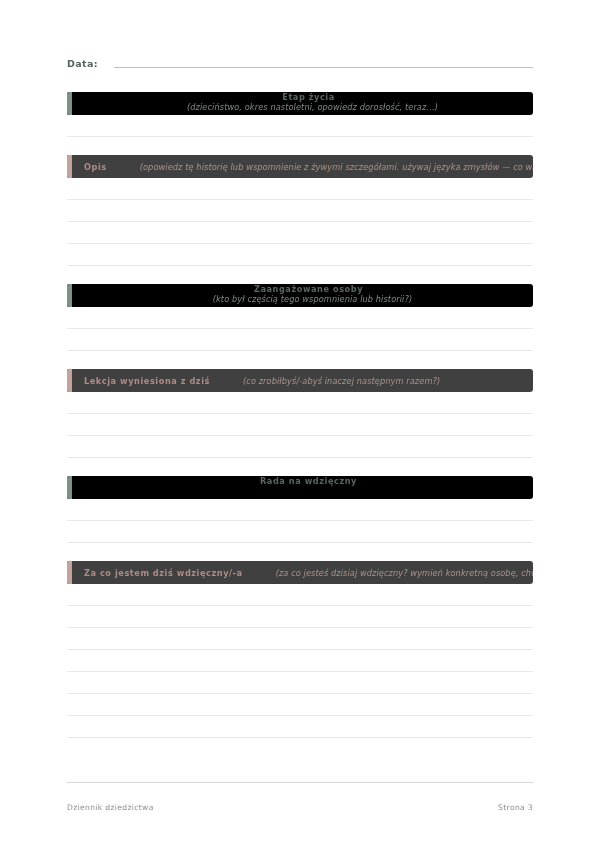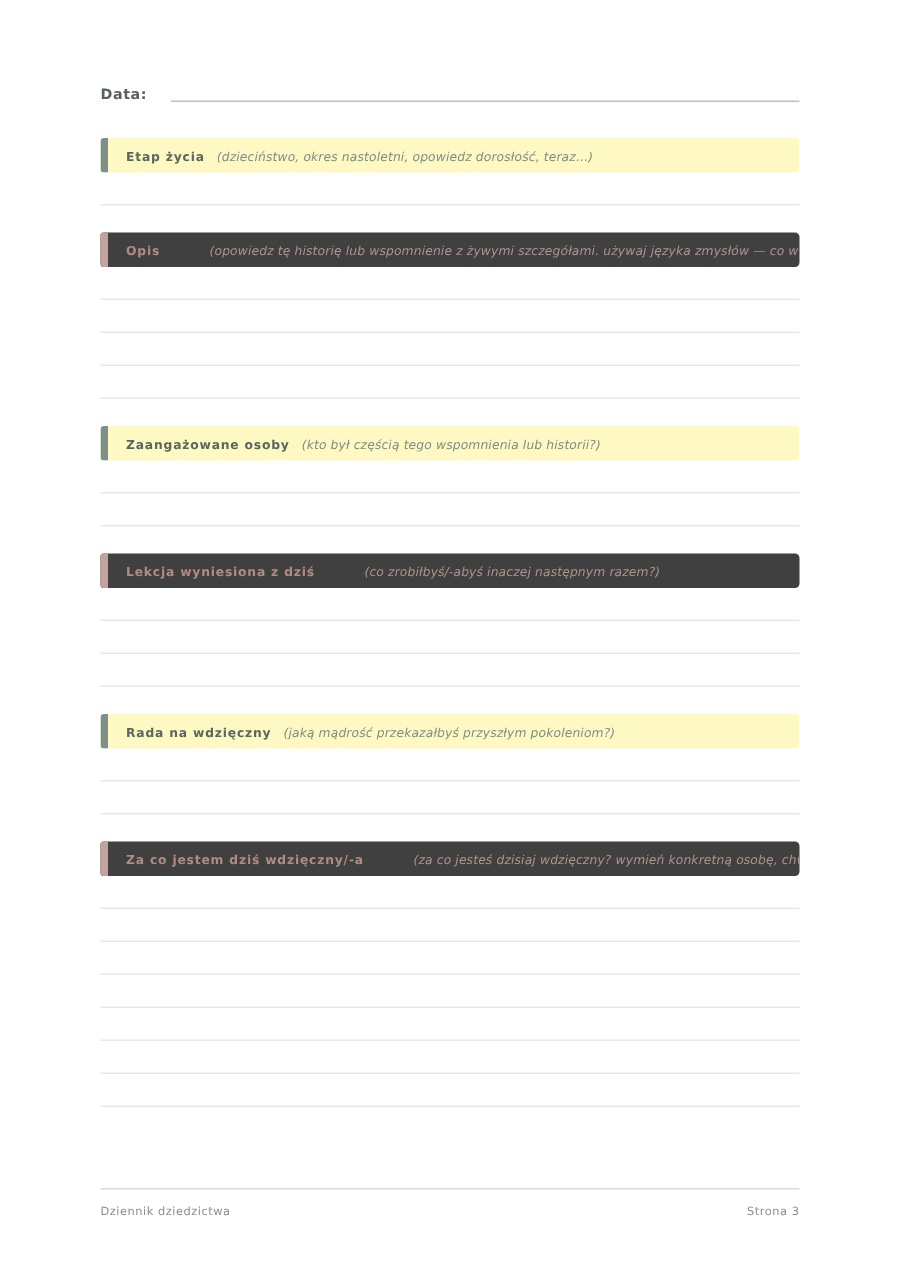--- a/index.html
+++ b/index.html
@@ -82,21 +82,21 @@
   .section-hint {
     font-size: 8.2px;
     font-style: italic;
     letter-spacing: 0.1px;
     margin-left: 8px;
     white-space: nowrap;
     overflow: hidden;
   }
 
   
-  .theme-green .section-header { background: #fef9c3; }
+  .theme-green .section-header { background: #000000; flex-direction: column; }
   .theme-green .accent { background: #7f9087; }
   .theme-green .section-title { color: #59675f; }
   .theme-green .section-hint { color: #7e8d86; }
 
   
   .theme-pink .section-header { background: #404040; gap: 25px; }
   .theme-pink .accent { background: #c3a39d; }
   .theme-pink .section-title { color: #b08b85; }
   .theme-pink .section-hint { color: #ad938d; }
 
@@ -109,21 +109,21 @@
     border-bottom: 1px solid #e8e8e8;
   }
 
   
   .footer {
     position: absolute;
     left: 67px;
     right: 67px;
     bottom: 36px;
     border-top: 1px solid #d8d8d8;
-    padding-top: 10px;
+    padding-top: 20px;
     display: flex;
     justify-content: space-between;
     align-items: center;
   }
   .footer-text {
     font-size: 7.6px;
     color: #8d8d8d;
     letter-spacing: 0.35px;
   }
 </style>
@@ -181,21 +181,20 @@
         <div class="lines">
           <div class="write-line"></div>
           <div class="write-line"></div>
           <div class="write-line"></div>
         </div>
       </div>
       <div class="section theme-green">
         <div class="section-header">
           <span class="accent"></span>
           <span class="section-title">Rada na wdzięczny</span>
-          <span class="section-hint">(jaką mądrość przekazałbyś przyszłym pokoleniom?)</span>
         </div>
         <div class="lines">
           <div class="write-line"></div>
           <div class="write-line"></div>
         </div>
       </div>
       <div class="section theme-pink">
         <div class="section-header">
           <span class="accent"></span>
           <span class="section-title">Za co jestem dziś wdzięczny/-a</span>

